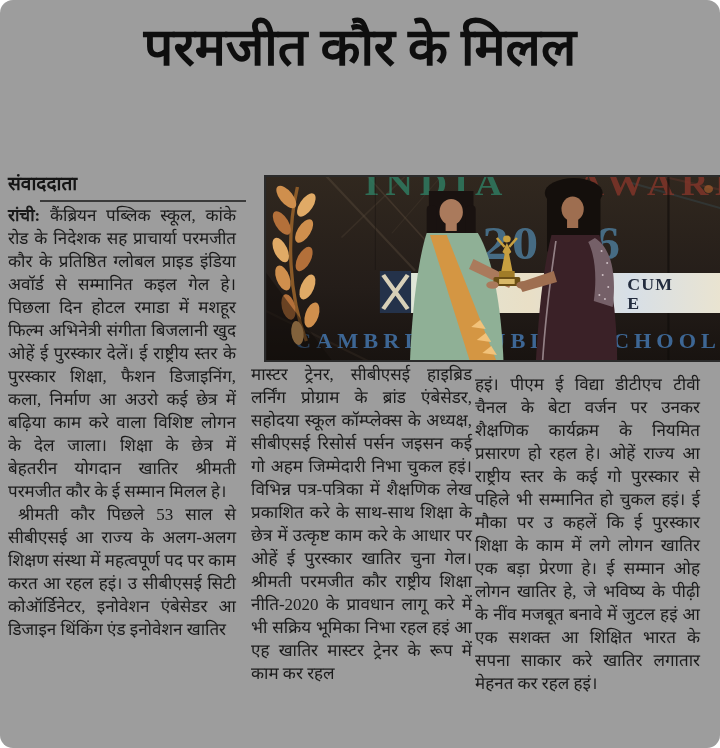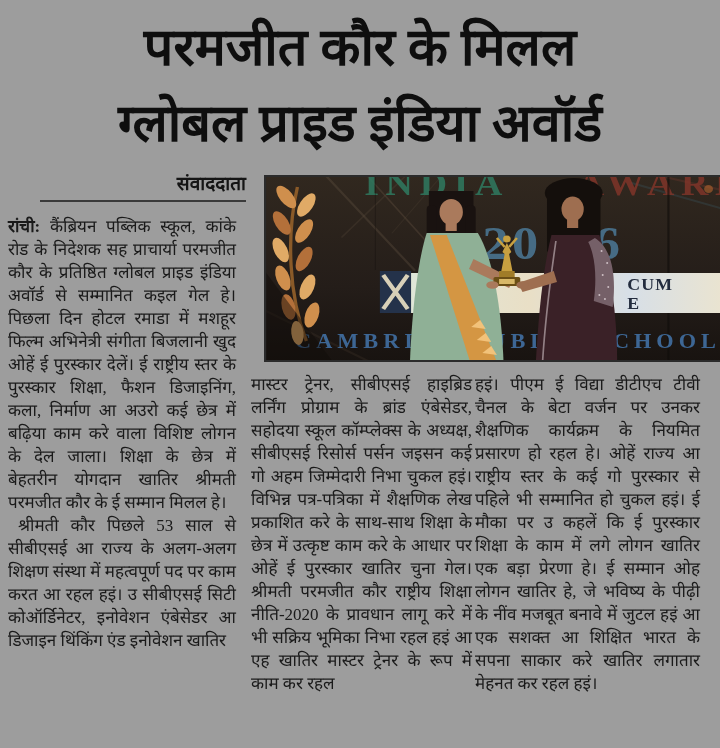--- a/index.html
+++ b/index.html
@@ -3,58 +3,58 @@
 <meta charset="utf-8">
 <style>
   html,body{margin:0;padding:0;}
   .page{
     position:relative;
     width:720px;height:748px;
     background:#9d9d9d;
     overflow:hidden;
     font-family:"Liberation Serif","DejaVu Serif",serif;
     color:#171717;
+    border-radius:13px;
   }
   .headline{
     position:absolute;top:10px;left:0;width:720px;
     text-align:center;font-weight:bold;
     font-size:52px;line-height:76px;color:#0e0e0e;
   }
   .byline{
     position:absolute;left:8px;top:170px;width:238px;
-    text-align:right;font-size:19px;font-weight:bold;color:#151515;
+    text-align:left;font-size:19px;font-weight:bold;color:#151515;
   }
   .byline-rule{
     position:absolute;left:40px;top:200px;width:206px;height:0;
     border-top:2px solid #3a3a3a;
   }
   .col{
     position:absolute;
     font-size:17px;line-height:23px;
     text-align:justify;color:#1a1a1a;
   }
   .col p{margin:0;}
   .p2{text-indent:10px;}
   .dateline{font-weight:bold;}
-  #col-left{left:8px;top:215px;width:228px;}
-  #col-mid{left:251px;top:373px;width:221px;}
+  #col-left{left:8px;top:204px;width:228px;}
+  #col-mid{left:251px;top:363px;width:221px;}
   #col-right{left:475px;top:373px;width:225px;}
   .photo{
     position:absolute;left:264px;top:175px;width:488px;height:187px;
   }
   .photo svg{display:block;width:100%;height:100%;}
 </style>
 </head>
 <body>
 
 <div class="page">
 
   <div class="headline">
     <div>परमजीत कौर के मिलल</div>
-    <div>ग्लोबल प्राइड इंडिया अवॉर्ड</div>
   </div>
 
   <div class="byline">संवाददाता</div>
   <div class="byline-rule"></div>
 
   <div class="col" id="col-left">
     <p><span class="dateline">रांची:</span><span> कैंब्रियन पब्लिक स्कूल, कांके रोड के निदेशक सह प्राचार्या परमजीत कौर के प्रतिष्ठित ग्लोबल प्राइड इंडिया अवॉर्ड से सम्मानित कइल गेल हे। पिछला दिन होटल रमाडा में मशहूर फिल्म अभिनेत्री संगीता बिजलानी खुद ओहें ई पुरस्कार देलें। ई राष्ट्रीय स्तर के पुरस्कार शिक्षा, फैशन डिजाइनिंग, कला, निर्माण आ अउरो कई छेत्र में बढ़िया काम करे वाला विशिष्ट लोगन के देल जाला। शिक्षा के छेत्र में बेहतरीन योगदान खातिर श्रीमती परमजीत कौर के ई सम्मान मिलल हे।</span></p>
     <p class="p2">श्रीमती कौर पिछले 53 साल से सीबीएसई आ राज्य के अलग-अलग शिक्षण संस्था में महत्वपूर्ण पद पर काम करत आ रहल हइं। उ सीबीएसई सिटी कोऑर्डिनेटर, इनोवेशन एंबेसेडर आ डिजाइन थिंकिंग एंड इनोवेशन खातिर</p>
   </div>
 

